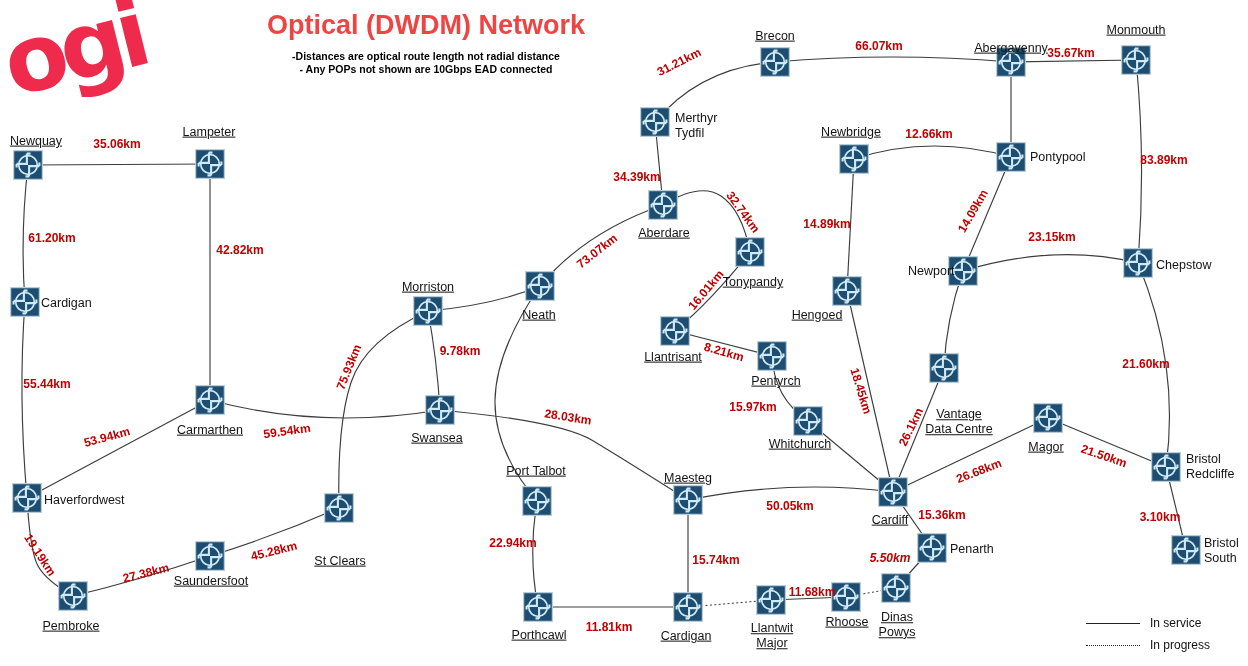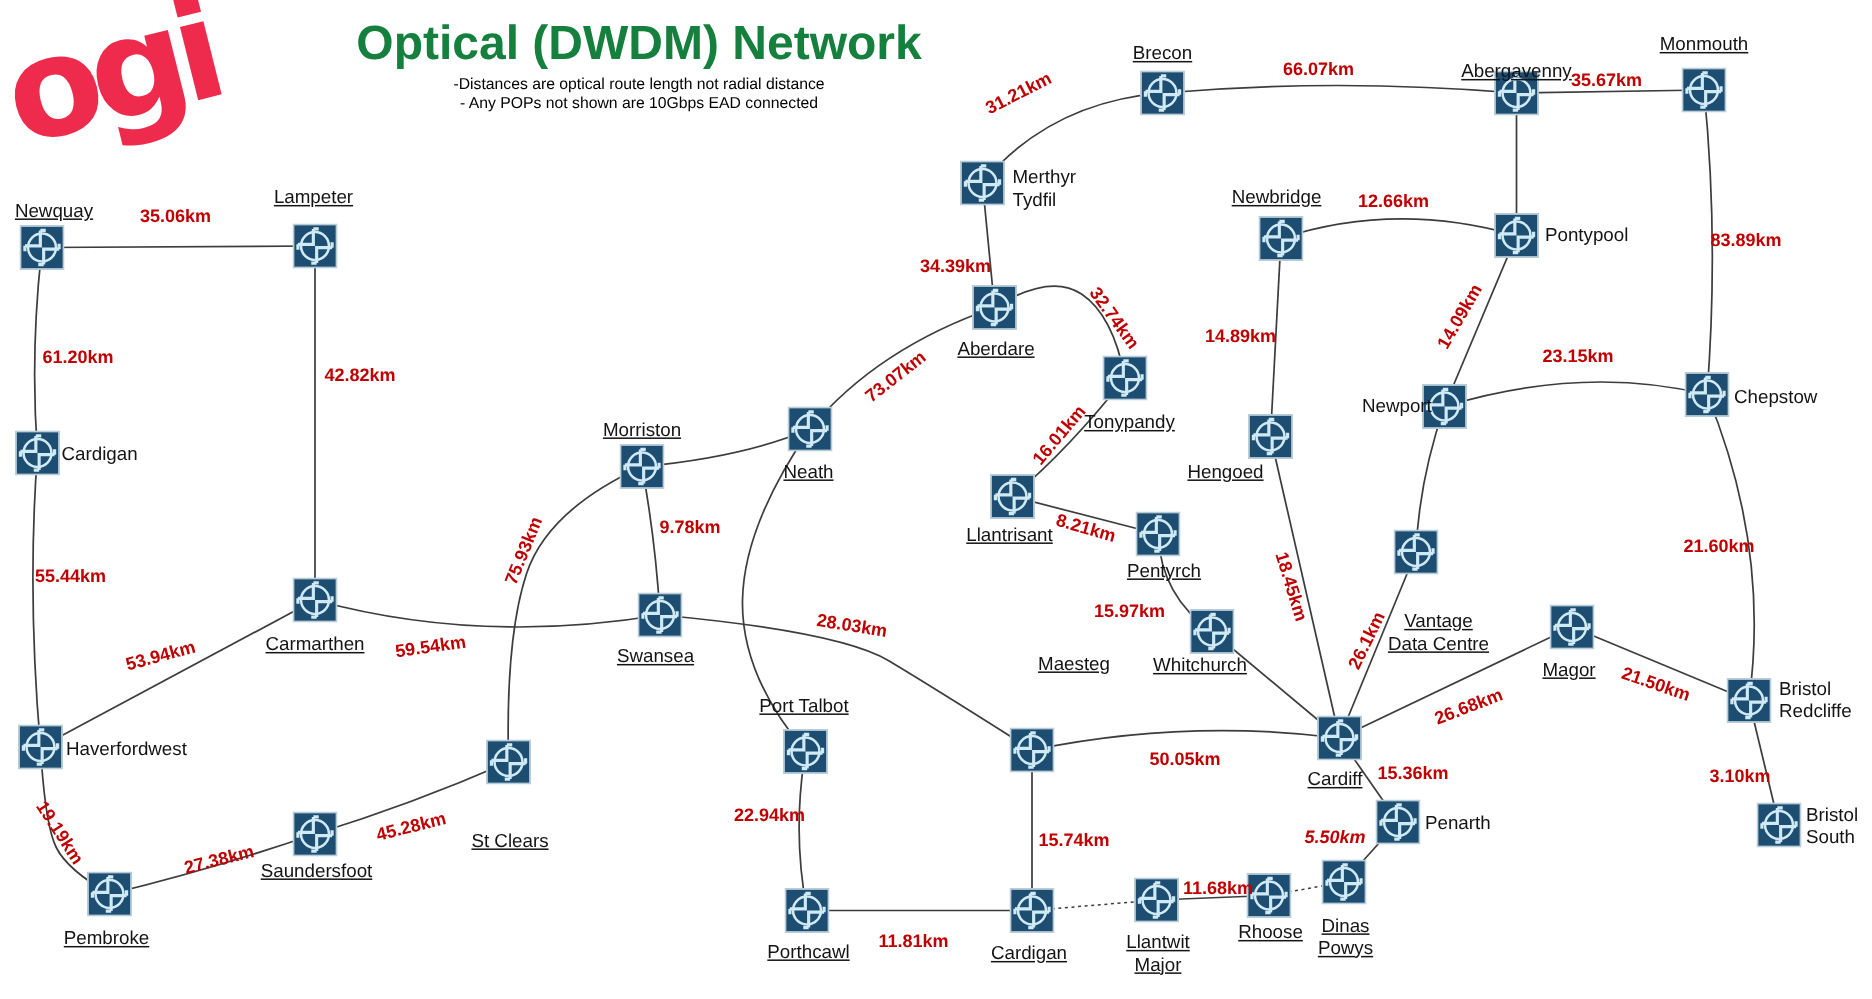--- a/index.html
+++ b/index.html
@@ -12,23 +12,23 @@
   .nlabel{position:absolute;font-size:12.5px;color:#141414;white-space:pre-line;
           line-height:1.18;}
   .nlabel.center{text-align:center;transform:translate(-50%,-50%);text-decoration:underline;}
   .nlabel.left{text-align:left;transform:translateY(-50%);}
   .dist{position:absolute;font-size:12px;font-weight:bold;color:var(--dist);white-space:nowrap;}
   .logo{position:absolute;left:8px;top:-10px;width:180px;height:150px;
         transform:rotate(-14deg);transform-origin:50% 50%;
         font-weight:bold;font-size:92px;letter-spacing:-7px;color:var(--logo);
         font-family:"DejaVu Sans",sans-serif;}
   .title{position:absolute;left:426px;top:10px;transform:translateX(-50%);
-         font-size:32px;font-weight:bold;color:#15803d;white-space:nowrap;}
+         font-size:27px;font-weight:bold;color:#ef4444;white-space:nowrap;}
   .sub{position:absolute;left:426px;transform:translateX(-50%);
-       font-size:10.5px;font-weight:normal;color:#000;white-space:nowrap;}
+       font-size:10.5px;font-weight:bold;color:#000;white-space:nowrap;}
   #legend{position:absolute;left:1086px;top:612px;font-size:12px;color:#111;}
   .legrow{display:flex;align-items:center;height:22px;}
   .legline{width:54px;margin-right:10px;border-top:1.4px solid #222;}
   .legline.dotted{border-top:1.4px dotted #222;}
 </style>
 </head>
 <body>
 
 <div id="stage" style="--edge: #3d3d3d; --dist: #c00000; --logo: #ee2b4c;">
   <svg id="edges" width="1248" height="666">
@@ -169,21 +169,21 @@
     <rect x="0.6" y="0.6" width="28.8" height="28.8" fill="#1e4d72" stroke="#b9cdd9" stroke-width="1.3"></rect>
     <circle cx="15" cy="15" r="9.3" fill="none" stroke="#cfe9f5" stroke-width="1.7"></circle>
     <path d="M13.9 3.6 h3.6 M13.9 3.6 V13.9 H3.6 M3.6 13.9 v3.6 M16.1 26.4 h-3.6 M16.1 26.4 V16.1 H26.4 M26.4 16.1 v-3.6" fill="none" stroke="#cfe9f5" stroke-width="2.1"></path>
   </svg></div>
       <div class="nlabel center" style="left: 686px; top: 636px;">Cardigan</div>
       <div class="node" style="left: 673px; top: 485px;"><svg viewBox="0 0 30 30" width="30" height="30">
     <rect x="0.6" y="0.6" width="28.8" height="28.8" fill="#1e4d72" stroke="#b9cdd9" stroke-width="1.3"></rect>
     <circle cx="15" cy="15" r="9.3" fill="none" stroke="#cfe9f5" stroke-width="1.7"></circle>
     <path d="M13.9 3.6 h3.6 M13.9 3.6 V13.9 H3.6 M3.6 13.9 v3.6 M16.1 26.4 h-3.6 M16.1 26.4 V16.1 H26.4 M26.4 16.1 v-3.6" fill="none" stroke="#cfe9f5" stroke-width="2.1"></path>
   </svg></div>
-      <div class="nlabel center" style="left: 688px; top: 443px; margin-left: 28px;">Maesteg</div>
+      <div class="nlabel center" style="left: 688px; top: 478px;">Maesteg</div>
       <div class="node" style="left: 756px; top: 585px;"><svg viewBox="0 0 30 30" width="30" height="30">
     <rect x="0.6" y="0.6" width="28.8" height="28.8" fill="#1e4d72" stroke="#b9cdd9" stroke-width="1.3"></rect>
     <circle cx="15" cy="15" r="9.3" fill="none" stroke="#cfe9f5" stroke-width="1.7"></circle>
     <path d="M13.9 3.6 h3.6 M13.9 3.6 V13.9 H3.6 M3.6 13.9 v3.6 M16.1 26.4 h-3.6 M16.1 26.4 V16.1 H26.4 M26.4 16.1 v-3.6" fill="none" stroke="#cfe9f5" stroke-width="2.1"></path>
   </svg></div>
       <div class="nlabel center" style="left: 772px; top: 636px;">Llantwit
 Major</div>
       <div class="node" style="left: 831px; top: 582px;"><svg viewBox="0 0 30 30" width="30" height="30">
     <rect x="0.6" y="0.6" width="28.8" height="28.8" fill="#1e4d72" stroke="#b9cdd9" stroke-width="1.3"></rect>
     <circle cx="15" cy="15" r="9.3" fill="none" stroke="#cfe9f5" stroke-width="1.7"></circle>
@@ -357,13 +357,23 @@
       <div class="dist" style="left: 973px; top: 211px; transform: translate(-50%, -50%) rotate(-60deg);">14.09km</div>
       <div class="dist" style="left: 1052px; top: 237px; transform: translate(-50%, -50%) rotate(0deg);">23.15km</div>
       <div class="dist" style="left: 911px; top: 427px; transform: translate(-50%, -50%) rotate(-64deg);">26.1km</div>
       <div class="dist" style="left: 861px; top: 391px; transform: translate(-50%, -50%) rotate(73deg);">18.45km</div>
       <div class="dist" style="left: 979px; top: 471px; transform: translate(-50%, -50%) rotate(-21deg);">26.68km</div>
       <div class="dist" style="left: 1104px; top: 456px; transform: translate(-50%, -50%) rotate(19deg);">21.50km</div>
       <div class="dist" style="left: 1146px; top: 364px; transform: translate(-50%, -50%) rotate(0deg);">21.60km</div>
       <div class="dist" style="left: 1160px; top: 517px; transform: translate(-50%, -50%) rotate(0deg);">3.10km</div>
     </div>
 
+  <div id="legend">
+    <div class="legrow">
+      <span class="legline"></span>
+      <span>In service</span>
+    </div>
+    <div class="legrow">
+      <span class="legline dotted"></span>
+      <span>In progress</span>
+    </div>
+  </div>
 </div>
 
 </body></html>

